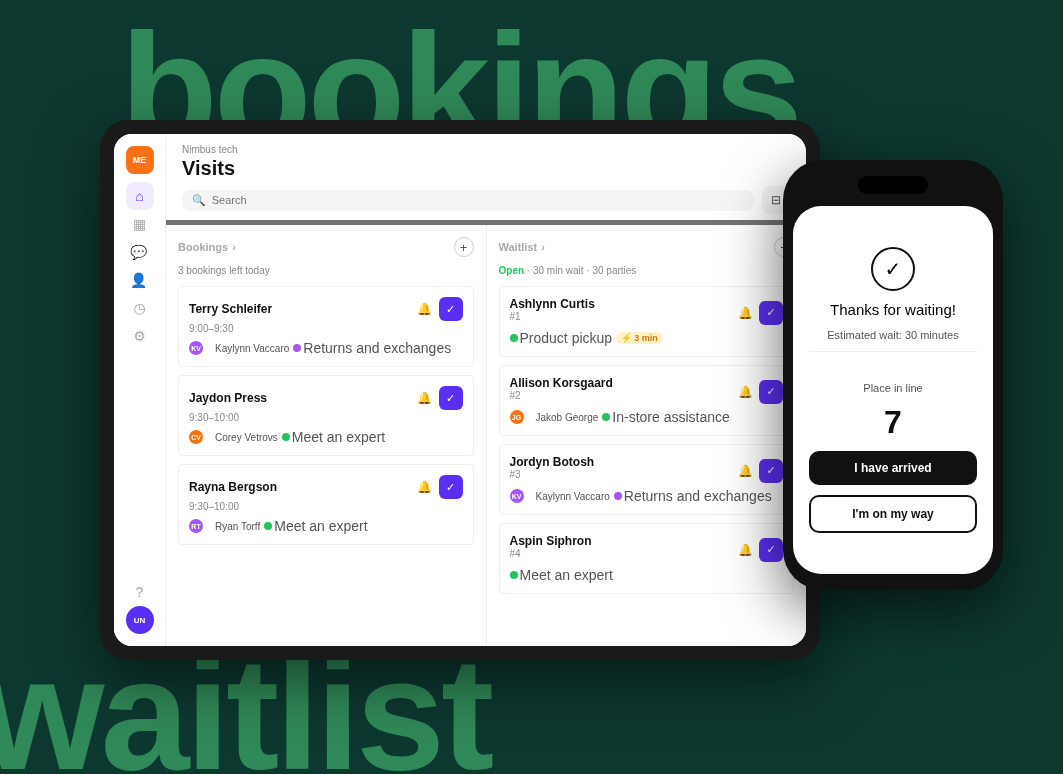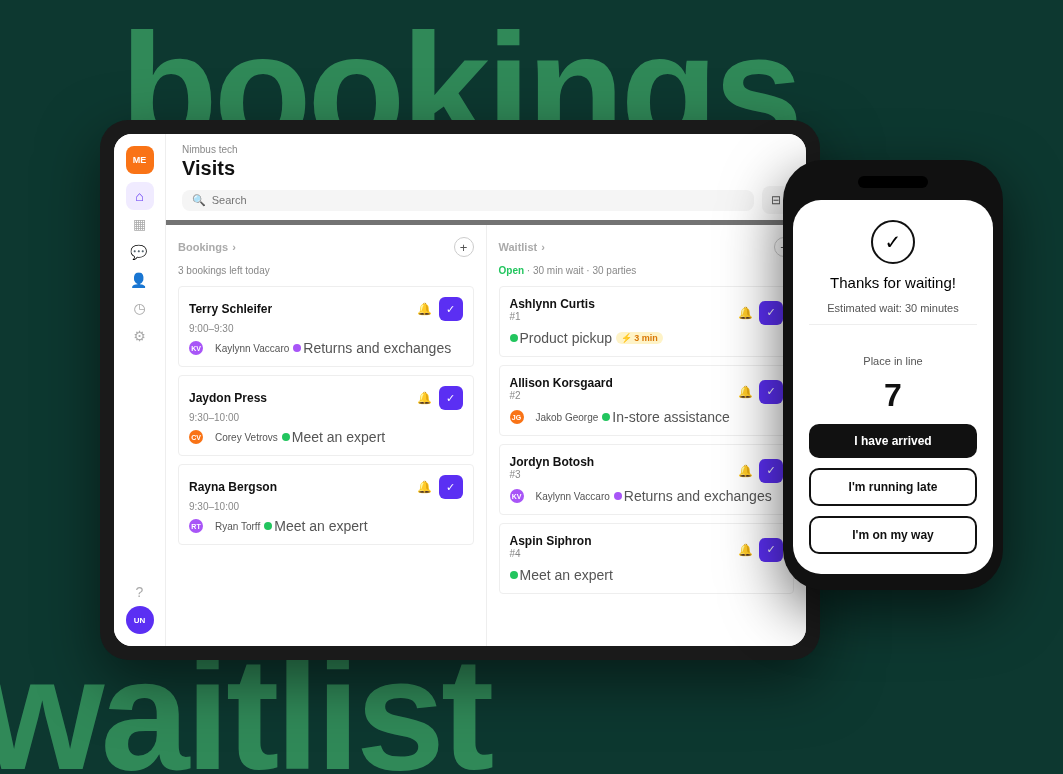--- a/index.html
+++ b/index.html
@@ -631,16 +631,15 @@
 <div class="phone">
   <div class="phone-notch"></div>
   <div class="phone-screen">
     <div class="phone-check-icon">✓</div>
     <div class="phone-title">Thanks for waiting!</div>
     <div class="phone-subtitle">Estimated wait: 30 minutes</div>
     <div class="phone-divider"></div>
     <div class="phone-place-label">Place in line</div>
     <div class="phone-number">7</div>
     <button class="phone-btn">I have arrived</button>
-    <button class="phone-btn phone-btn-outline">I'm running late</button>
     <button class="phone-btn phone-btn-outline">I'm on my way</button>
   </div>
 </div>
 
 </body></html>

